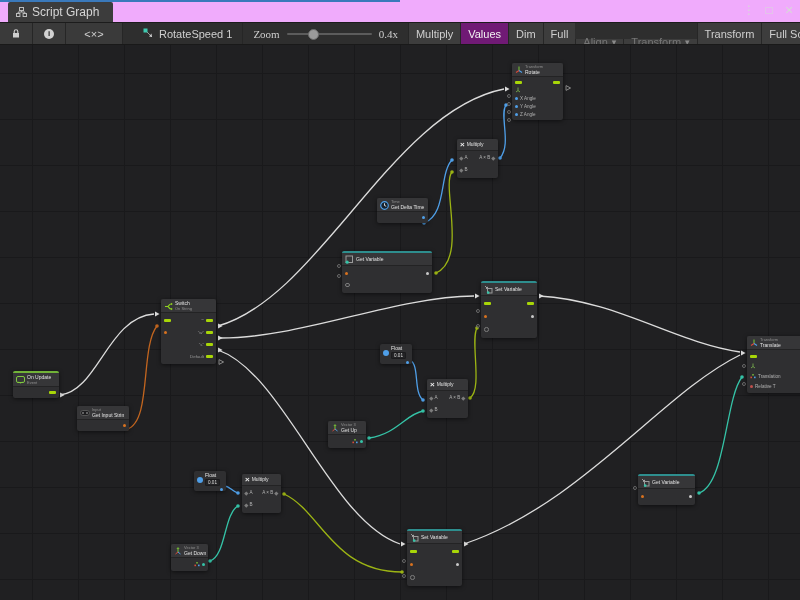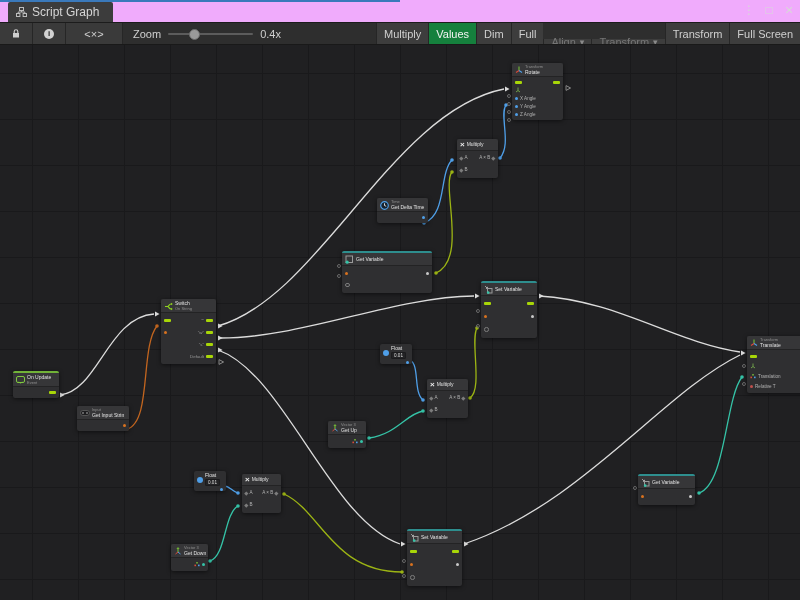--- a/index.html
+++ b/index.html
@@ -14,25 +14,25 @@
   .icon-dots::before{content:"⋮";}
   .icon-maximize::before{content:"□";}
   .icon-close::before{content:"×";font-size:14px;}
   
   .toolbar{height:21px;background:#2e2e2e;border-bottom:1px solid #191919;display:flex;align-items:stretch;
     color:#cfcfcf;font-size:11px;white-space:nowrap;overflow:hidden;}
   .tbtn{display:flex;align-items:center;justify-content:center;padding:0 7px;background:#3a3a3a;border-right:1px solid #262626;cursor:default;}
   .tbtn.icon-btn{min-width:18px;}
   .tb-right{display:flex;margin-left:auto;}
   .tb-right .tbtn{background:#3d3d3d;border-left:1px solid #262626;border-right:none;}
-  .tbtn.active{background:#15803d;color:#f2f2f2;}
+  .tbtn.active{background:#701a75;color:#f2f2f2;}
   .tbtn.disabled{color:#767676;margin-top:16px;}
   .dropdown::after{content:"▾";margin-left:4px;font-size:9px;color:#8a8a8a;}
   .graph-ref{display:flex;align-items:center;gap:5px;padding:0 10px;border-right:1px solid #262626;margin-left:10px;}
-  .zoom-ctrl{display:flex;align-items:center;gap:7px;padding:0 10px;}
+  .zoom-ctrl{display:flex;align-items:center;gap:7px;padding:0 10px;font-family:Liberation Serif, serif;}
   .slider{position:relative;width:85px;height:2px;background:#5c5c5c;border-radius:1px;}
   .slider .handle{position:absolute;left:25%;top:-4px;width:9px;height:9px;border-radius:50%;background:#9a9a9a;border:1px solid #6b6b6b;}
   .info-circle{width:10px;height:10px;border-radius:50%;background:#d2d2d2;color:#222;font-size:8px;font-weight:bold;
     display:flex;align-items:center;justify-content:center;}
   .info-circle::before{content:"i";}
   
   .canvas{position:relative;width:800px;height:556px;background:#202022;overflow:hidden;
     background-image:linear-gradient(#19191b 1px,transparent 1px),linear-gradient(90deg,#19191b 1px,transparent 1px);
     background-size:46px 46px;background-position:32px 28px;}
   #wires{position:absolute;left:0;top:0;z-index:1;}
@@ -90,20 +90,28 @@
   <div class="tbtn icon-btn">
     <svg width="8" height="9" viewBox="0 0 8 9">
       <rect x="1" y="4" width="6" height="4.5" fill="#cfcfcf"></rect>
       <path d="M2.2 4 V2.6 a1.8 1.8 0 0 1 3.6 0 V4" fill="none" stroke="#cfcfcf" stroke-width="1.1"></path>
     </svg>
   </div>
   <div class="tbtn icon-btn">
     <span class="info-circle"></span>
   </div>
   <div class="tbtn" style="min-width:42px">&lt;×&gt;</div>
+  <div class="graph-ref">
+    <svg width="11" height="11" viewBox="0 0 11 11">
+      <path d="M3 3 L9 9" stroke="#9a9a9a" stroke-width="1"></path>
+      <path d="M9 9 l-3 -0.5 l2.5 -3 z" fill="#cfcfcf"></path>
+      <rect x="0.5" y="0.5" width="4" height="4" fill="#3ec9b0"></rect>
+    </svg>
+    <span>RotateSpeed 1</span>
+  </div>
   <div class="zoom-ctrl">
     <span>Zoom</span>
     <div class="slider">
       <div class="handle"></div>
     </div>
     <span>0.4x</span>
   </div>
   <div class="tb-right">
     <div class="tbtn">Multiply</div>
     <div class="tbtn active">Values</div>

